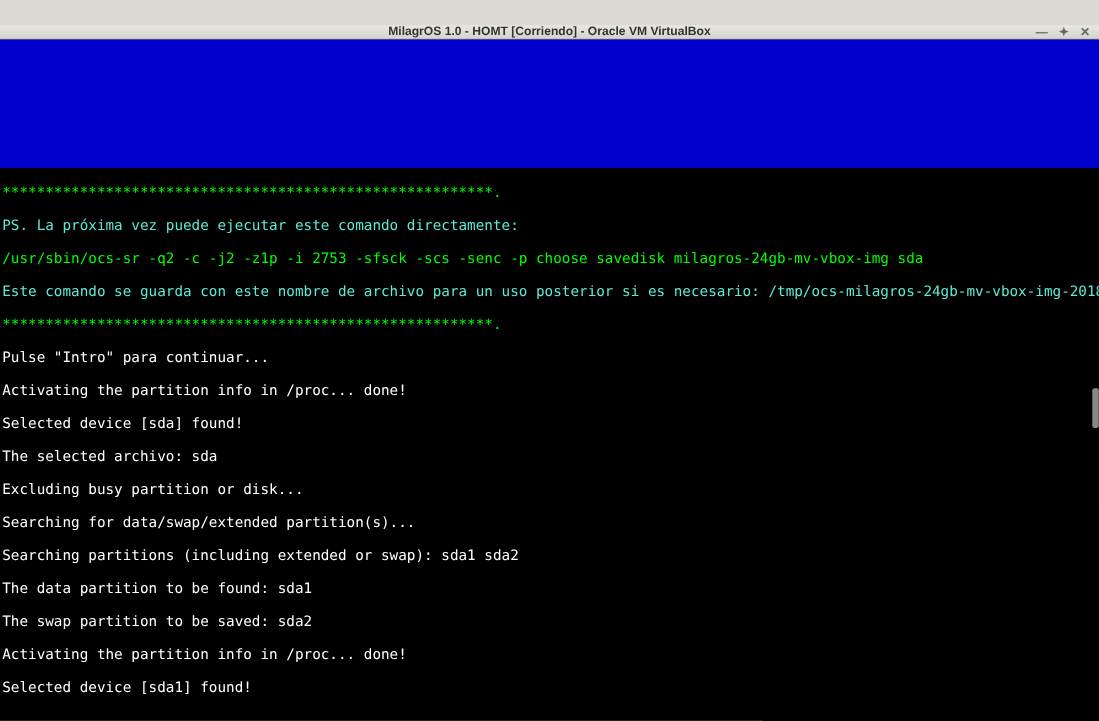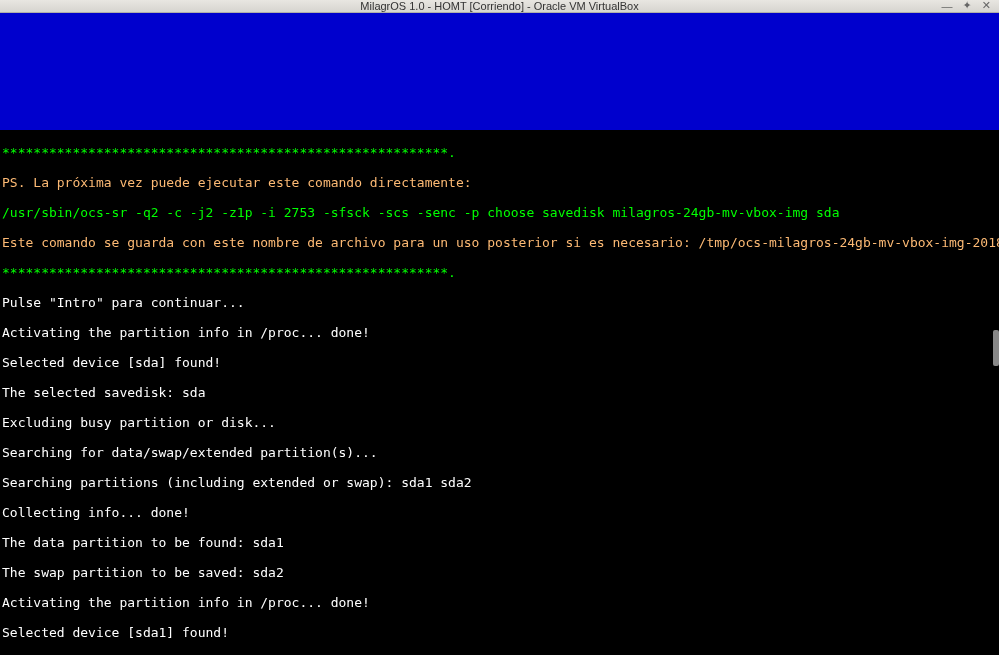--- a/index.html
+++ b/index.html
@@ -15,26 +15,27 @@
   height: 655px;
   display: flex;
   flex-direction: column;
   background: #dcdad5;
 }
 .titlebar {
   height: 22px;
   background: linear-gradient(to bottom, #e8e6e1, #d6d4cf);
   border-bottom: 1px solid #b0aea9;
   display: flex;
-  align-items: flex-end;
+  align-items: flex-start;
   justify-content: center;
   position: relative;
   font-size: 11px;
-  font-weight: normal;
+  font-weight: bold;
   color: #333;
+  margin-top: 23px;
 }
 .titlebar-controls {
   position: absolute;
   right: 6px;
   display: flex;
   gap: 6px;
   align-items: center;
 }
 .titlebar-controls span {
   font-size: 11px;
@@ -59,21 +60,21 @@
   font-family: "DejaVu Sans Mono", "Liberation Mono", monospace;
   font-size: 13px;
   line-height: 15px;
   padding: 0 2px;
   white-space: pre;
   overflow: hidden;
   position: relative;
 }
 .line { white-space: pre; }
 .g { color: #00ff00; }
-.y { color: #fdba74; }
+.y { color: #5eead4; }
 .w { color: #ffffff; }
 .scrollbar-thumb {
   position: absolute;
   right: 0;
   top: 200px;
   width: 6px;
   height: 36px;
   background: #888;
   border-radius: 2px;
 }
@@ -94,25 +95,24 @@
     <div class="blue-area"></div>
     <div class="terminal">
 <div class="line"><span class="g">*********************************************************.</span></div>
 <div class="line"><span class="y">PS. La próxima vez puede ejecutar este comando directamente:</span></div>
 <div class="line"><span class="g">/usr/sbin/ocs-sr -q2 -c -j2 -z1p -i 2753 -sfsck -scs -senc -p choose savedisk milagros-24gb-mv-vbox-img sda</span></div>
 <div class="line"><span class="y">Este comando se guarda con este nombre de archivo para un uso posterior si es necesario: /tmp/ocs-milagros-24gb-mv-vbox-img-2018-10-22-16-58</span></div>
 <div class="line"><span class="g">*********************************************************.</span></div>
 <div class="line"><span class="w">Pulse "Intro" para continuar...</span></div>
 <div class="line"><span class="w">Activating the partition info in /proc... done!</span></div>
 <div class="line"><span class="w">Selected device [sda] found!</span></div>
-<div class="line"><span class="w">The selected savedisk: sda</span></div>
+<div class="line"><span class="w">The selected archivo: sda</span></div>
 <div class="line"><span class="w">Excluding busy partition or disk...</span></div>
 <div class="line"><span class="w">Searching for data/swap/extended partition(s)...</span></div>
 <div class="line"><span class="w">Searching partitions (including extended or swap): sda1 sda2</span></div>
-<div class="line"><span class="w">Collecting info... done!</span></div>
 <div class="line"><span class="w">The data partition to be found: sda1</span></div>
 <div class="line"><span class="w">The swap partition to be saved: sda2</span></div>
 <div class="line"><span class="w">Activating the partition info in /proc... done!</span></div>
 <div class="line"><span class="w">Selected device [sda1] found!</span></div>
 
 
 
 
 
 

